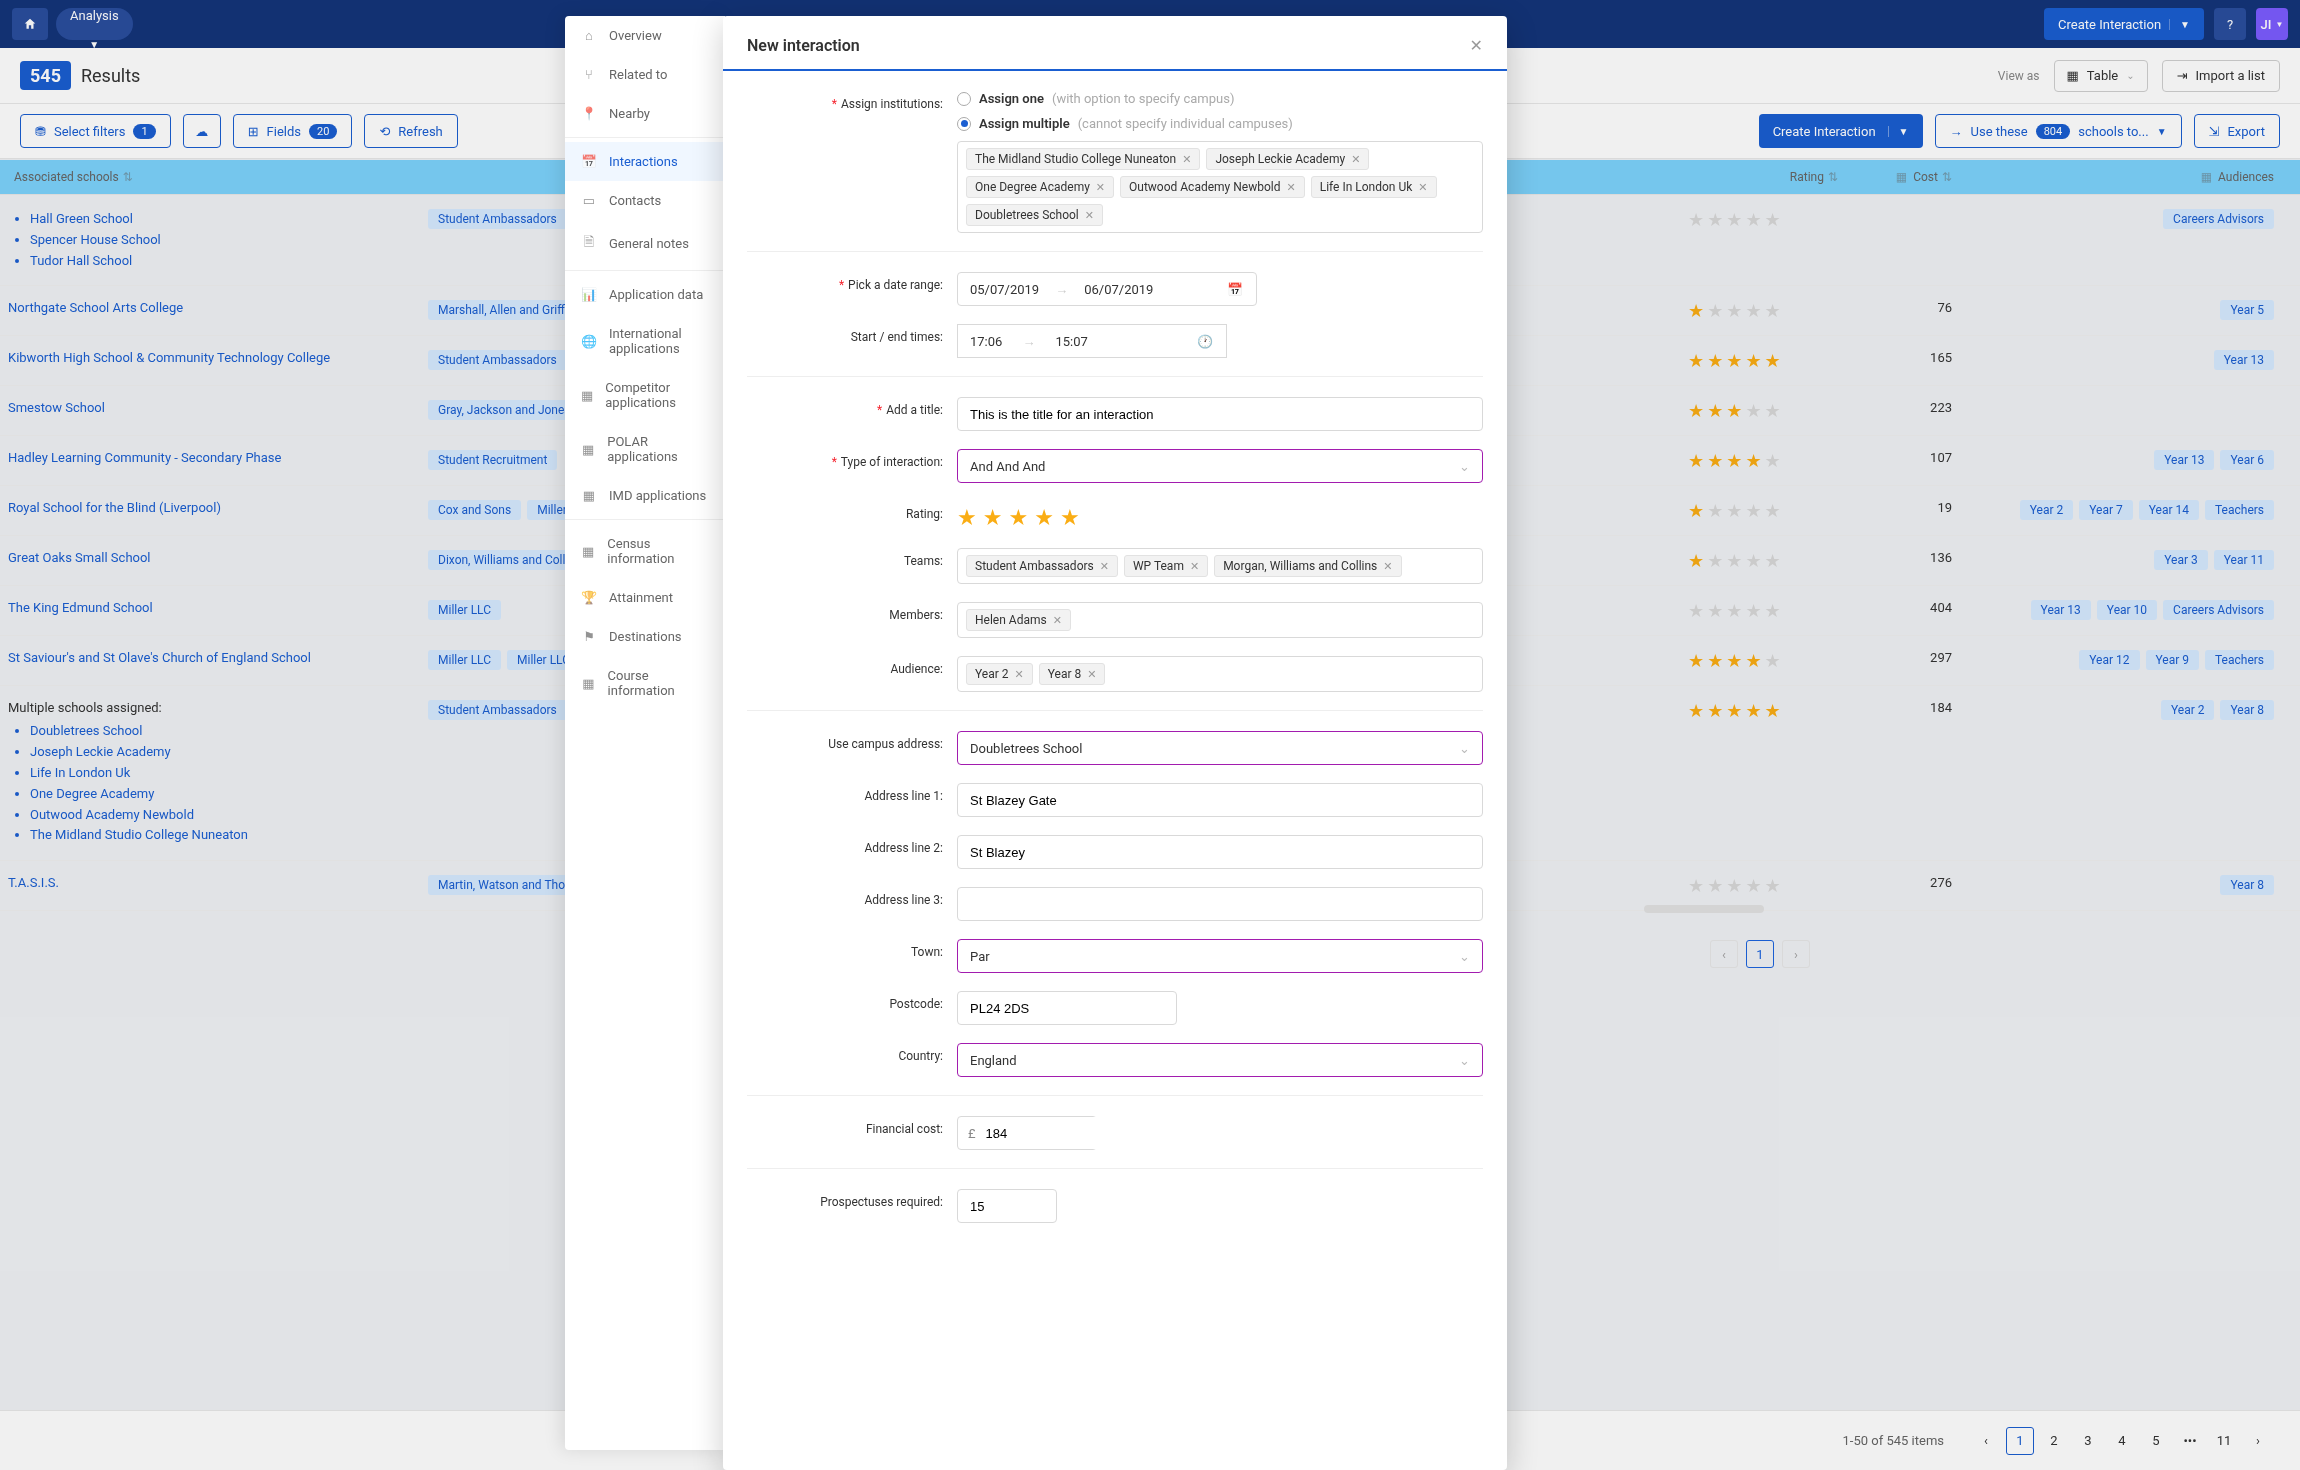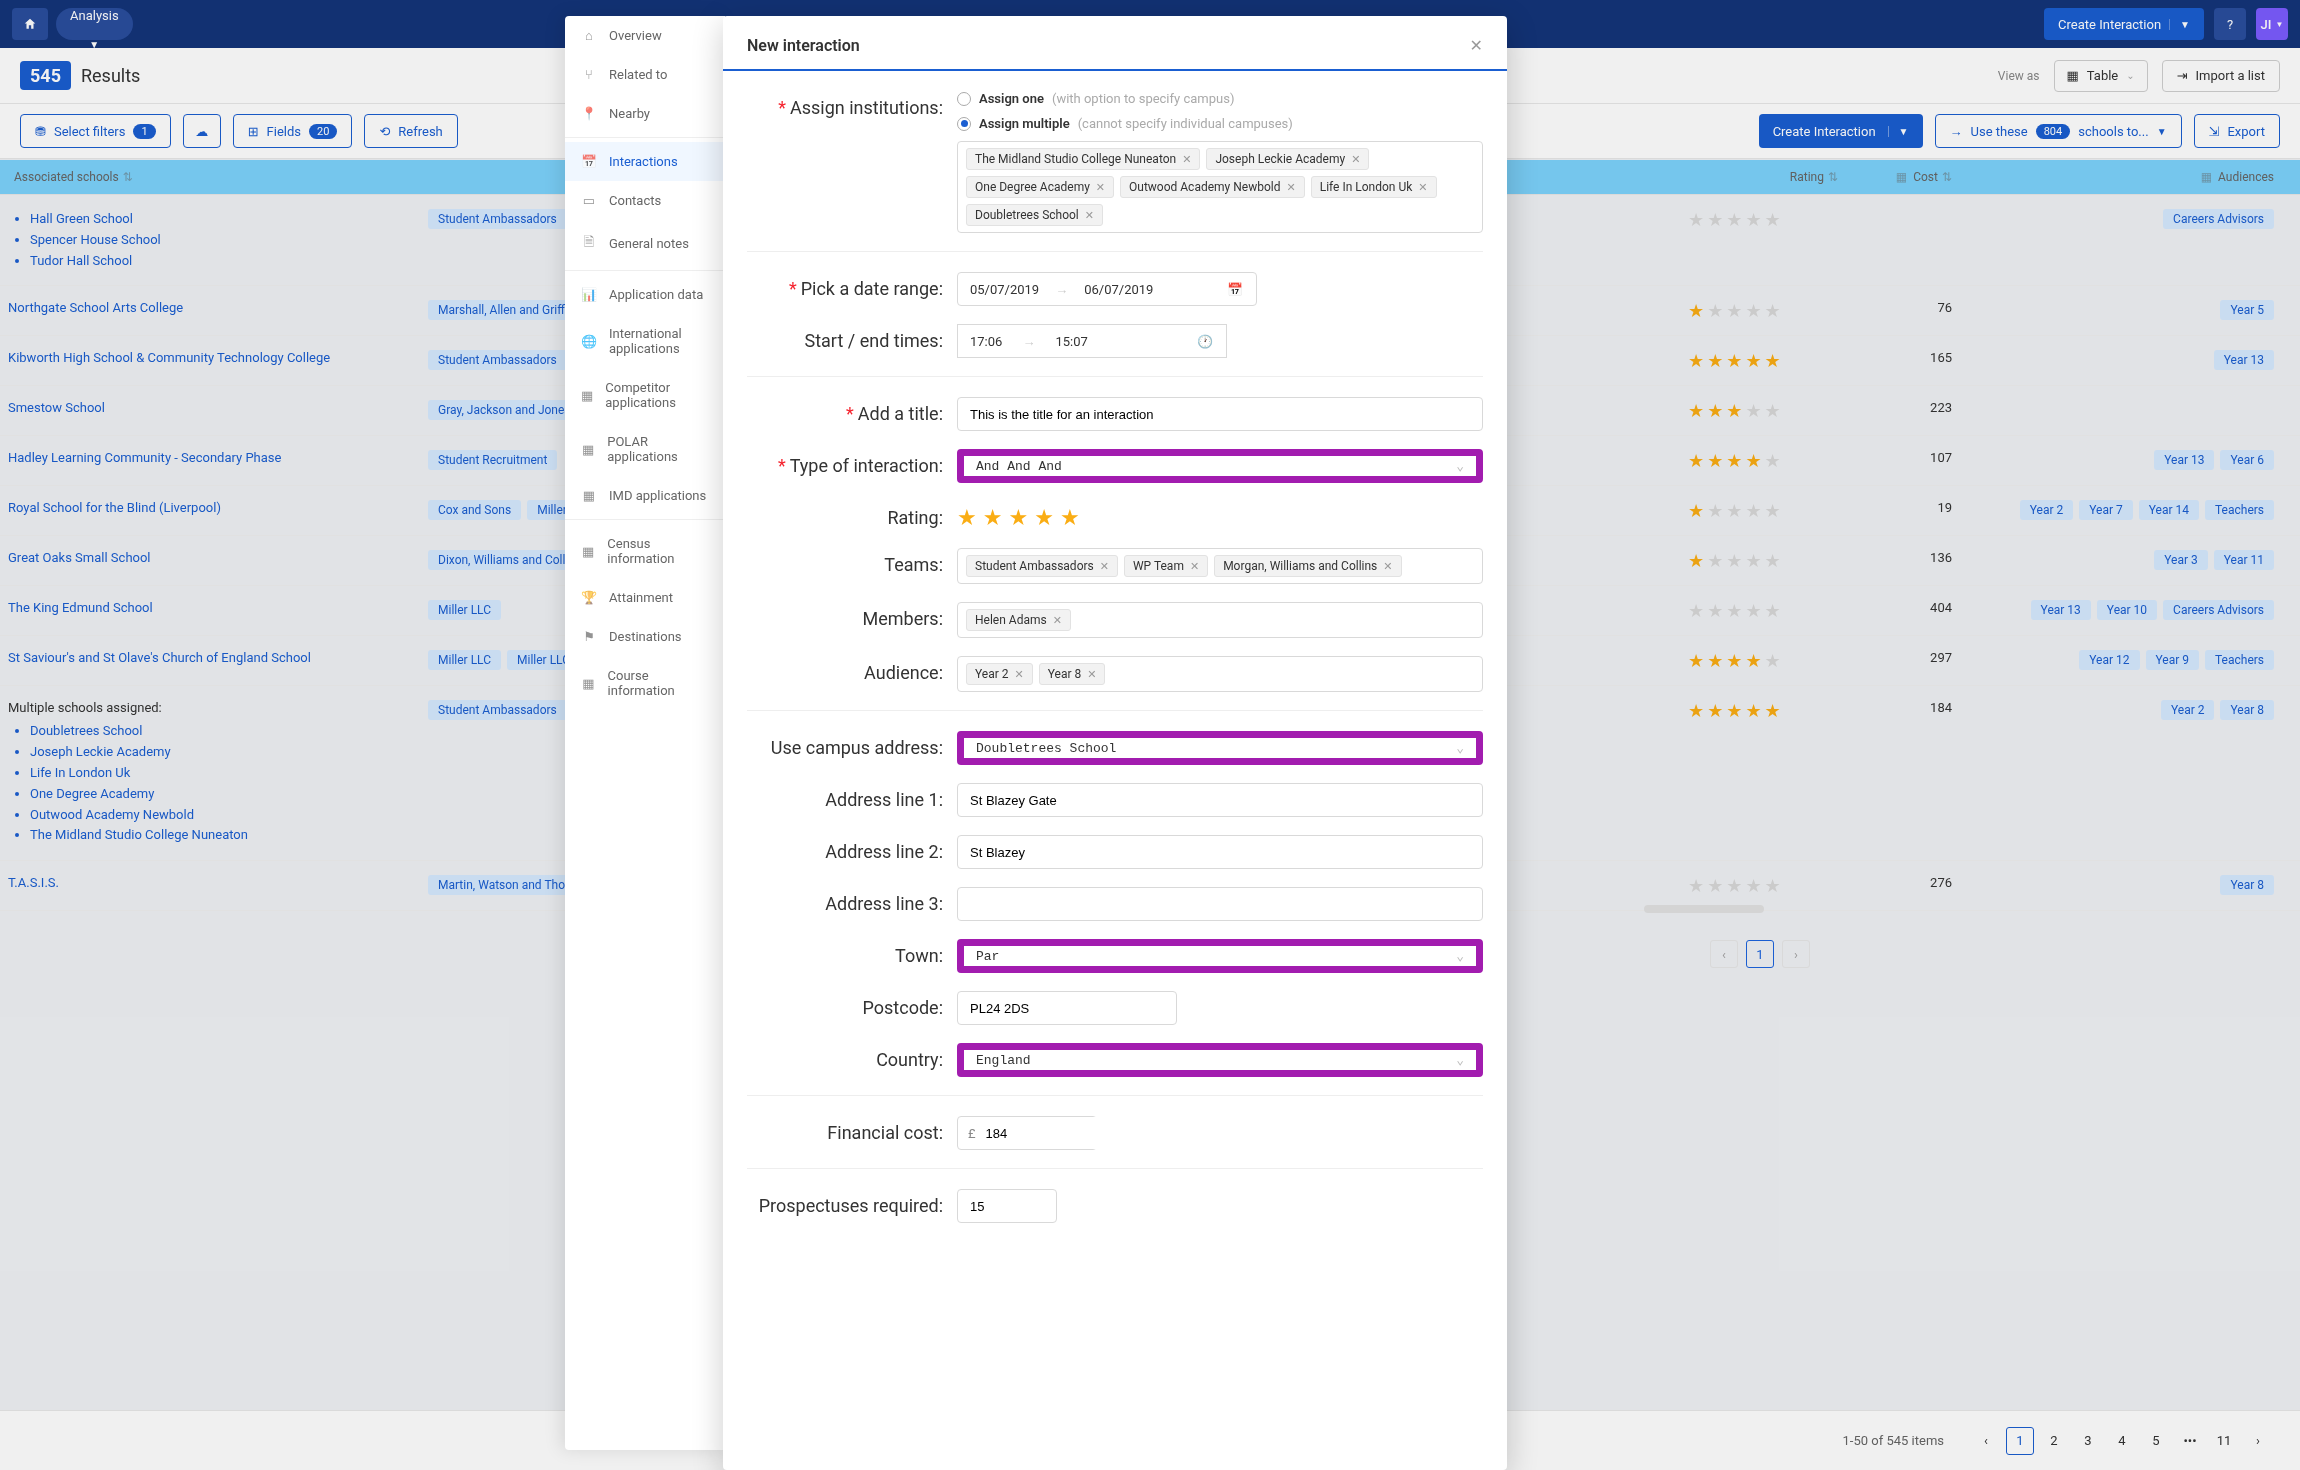--- a/index.html
+++ b/index.html
@@ -82,39 +82,39 @@
 .side-sep { border-top: 1px solid #eee; margin: 4px 0; }
 .side-icon { width: 16px; display: flex; justify-content: center; opacity: 0.7; }
 
 
 .modal { position: absolute; top: 16px; left: 723px; width: 784px; bottom: 0; background: #fff; border-radius: 4px; box-shadow: 0 8px 32px rgba(0,0,0,0.2); z-index: 10; display: flex; flex-direction: column; overflow: hidden; }
 .modal-header { padding: 20px 24px 14px; border-bottom: 2px solid #1a5ed1; display: flex; justify-content: space-between; align-items: center; }
 .modal-title { font-size: 16px; font-weight: 600; color: #333; }
 .modal-close { color: #999; cursor: pointer; font-size: 16px; }
 .modal-body { flex: 1; overflow-y: auto; padding: 20px 24px 40px; }
 .form-row { display: flex; align-items: flex-start; margin-bottom: 18px; }
-.form-label { width: 210px; text-align: right; padding-right: 14px; padding-top: 6px; color: #333; font-size: 18px; }
+.form-label { width: 210px; text-align: right; padding-right: 14px; padding-top: 6px; color: #333; font-size: 12px; }
 .req { color: #f5222d; margin-right: 4px; }
 .form-control { flex: 1; }
 .radio-line { display: flex; align-items: center; gap: 8px; margin-bottom: 10px; }
 .radio { width: 14px; height: 14px; border: 1px solid #aaa; border-radius: 50%; display: inline-flex; align-items: center; justify-content: center; }
 .radio.checked::after { content: ""; width: 7px; height: 7px; background: #1a5ed1; border-radius: 50%; }
 .radio-hint { color: #aaa; }
 .chip-box { border: 1px solid #d9d9d9; border-radius: 4px; padding: 6px 8px; display: flex; flex-wrap: wrap; gap: 6px; min-height: 36px; }
 .chip { background: #f2f2f2; border: 1px solid #e2e2e2; border-radius: 3px; padding: 3px 8px; font-size: 12px; display: inline-flex; align-items: center; gap: 6px; }
 .chip-x { color: #999; cursor: pointer; font-size: 11px; }
 .hr { border-top: 1px solid #eee; margin: 14px 0 20px; }
 .date-range { border: 1px solid #d9d9d9; border-radius: 4px; height: 34px; display: flex; align-items: center; padding: 0 12px; width: 300px; gap: 16px; }
 .date-arrow { color: #ccc; }
 .cal-icon { color: #bbb; margin-left: auto; }
 .time-range { border: 1px solid #d9d9d9; border-radius: 0; height: 34px; display: flex; align-items: center; padding: 0 12px; width: 270px; gap: 20px; }
 .input { border: 1px solid #d9d9d9; border-radius: 4px; height: 34px; padding: 0 12px; width: 100%; font-size: 13px; }
 .input.narrow { width: 220px; }
 .input.xxnarrow { width: 100px; }
-.select { border: 7px solid #a21caf; border-radius: 4px; height: 34px; padding: 0 12px; width: 100%; display: flex; align-items: center; justify-content: space-between; cursor: pointer; font-family: Liberation Mono, monospace; }
+.select { border: 1px solid #a21caf; border-radius: 4px; height: 34px; padding: 0 12px; width: 100%; display: flex; align-items: center; justify-content: space-between; cursor: pointer; }
 .star-row { display: flex; gap: 6px; padding-top: 4px; }
 .star-row .star { font-size: 22px; cursor: pointer; }
 .currency-prefix { display: flex; align-items: center; border: 1px solid #d9d9d9; border-radius: 4px; height: 34px; width: 140px; }
 .currency-prefix span { padding: 0 10px; color: #888; }
 .currency-prefix input { border: none; height: 100%; flex: 1; padding-right: 10px; font-size: 13px; }
 
 
 .mini-pager { display: flex; gap: 8px; align-items: center; margin-left: 70px; }
 .mini-page-btn { width: 28px; height: 28px; border: 1px solid #d9d9d9; border-radius: 3px; display: flex; align-items: center; justify-content: center; cursor: pointer; color: #999; }
 .mini-page-btn.active { border-color: #1a5ed1; color: #1a5ed1; }

